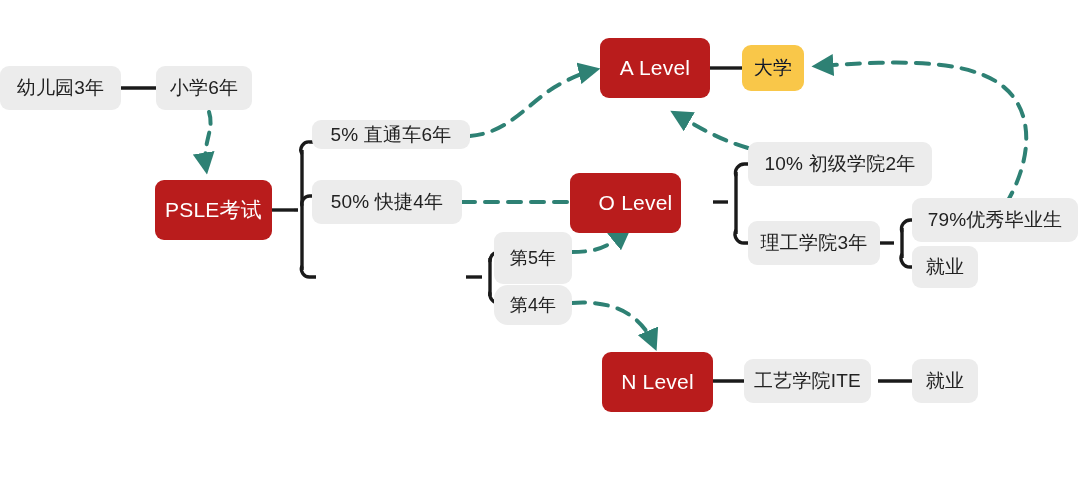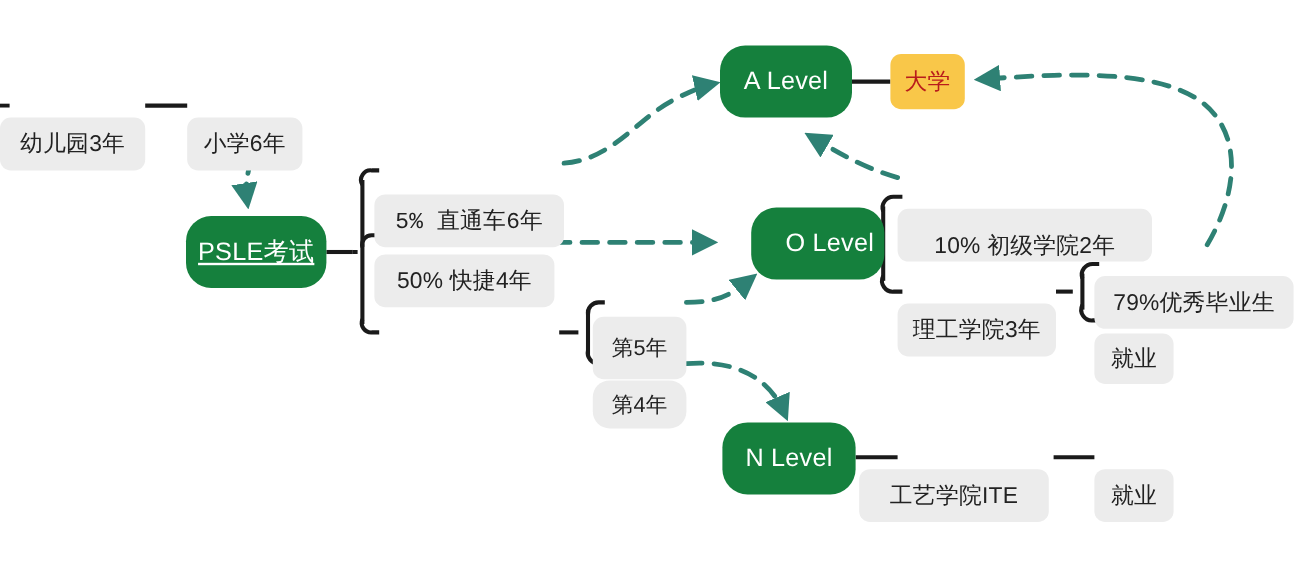--- a/index.html
+++ b/index.html
@@ -33,31 +33,30 @@
     justify-content: center;
     white-space: nowrap;
     border-radius: 10px;
     font-size: 19px;
     letter-spacing: 0.2px;
   }
   .node.grey {
     background: #ececec;
     color: #222222;
     border-radius: 9px;
-    margin-top: 32px;
   }
   .node.teal {
-    background: #15803d;
+    background: #b91c1c;
     color: #ffffff;
-    border-radius: 21px;
+    border-radius: 9px;
     font-size: 21px;
   }
   .node.gold {
     background: #f9c749;
-    color: #b91c1c;
+    color: #0f172a;
     border-radius: 9px;
     font-size: 19px;
   }
   .node.small {
     font-size: 18px;
   }
 </style>
 </head>
 <body>
 
@@ -116,74 +115,74 @@
   </svg>
 
   <div class="node grey" style="left:0px; top:66px; width:121px; height:44px;">
     <span>幼儿园3年</span>
   </div>
 
   <div class="node grey" style="left:156px; top:66px; width:96px; height:44px;">
     <span>小学6年</span>
   </div>
 
-  <div class="node teal" style="left:155px; top:180px; width:117px; height:60px;text-decoration:underline;">
+  <div class="node teal" style="left:155px; top:180px; width:117px; height:60px;">
     <span>PSLE考试</span>
   </div>
 
-  <div class="node grey" style="left:312px; top:130px; width:158px; height:44px;font-family:Liberation Mono, monospace;">
+  <div class="node grey" style="left:312px; top:120px; width:158px; height:29px;">
     <span>5%  直通车6年</span>
   </div>
 
   <div class="node grey" style="left:312px; top:180px; width:150px; height:44px;">
     <span>50%  快捷4年</span>
   </div>
 
 
   <div class="node grey small" style="left:494px; top:232px; width:78px; height:52px;">
     <span>第5年</span>
   </div>
 
   <div class="node grey small" style="left:494px; top:285px; width:78px; height:40px;border-radius:14px;">
     <span>第4年</span>
   </div>
 
   <div class="node teal" style="left:600px; top:38px; width:110px; height:60px;">
     <span>A Level</span>
   </div>
 
-  <div class="node teal" style="left:626px; top:173px; width:111px; height:60px;padding-left:20px;">
+  <div class="node teal" style="left:570px; top:173px; width:111px; height:60px;padding-left:20px;">
     <span>O Level</span>
   </div>
 
   <div class="node teal" style="left:602px; top:352px; width:111px; height:60px;">
     <span>N Level</span>
   </div>
 
   <div class="node gold" style="left:742px; top:45px; width:62px; height:46px;">
     <span>大学</span>
   </div>
 
-  <div class="node grey" style="left:748px; top:142px; width:212px; height:44px;align-items:flex-end;">
+  <div class="node grey" style="left:748px; top:142px; width:184px; height:44px;">
     <span>10%  初级学院2年</span>
   </div>
 
   <div class="node grey" style="left:748px; top:221px; width:132px; height:44px;">
     <span>理工学院3年</span>
   </div>
 
   <div class="node grey" style="left:912px; top:198px; width:166px; height:44px;">
     <span>79%优秀毕业生</span>
   </div>
 
   <div class="node grey" style="left:912px; top:246px; width:66px; height:42px;">
     <span>就业</span>
   </div>
 
-  <div class="node grey" style="left:716px; top:359px; width:158px; height:44px;text-align:center;">
+  <div class="node grey" style="left:744px; top:359px; width:127px; height:44px;text-align:center;">
     <span>工艺学院ITE</span>
   </div>
 
   <div class="node grey" style="left:912px; top:359px; width:66px; height:44px;">
     <span>就业</span>
   </div>
 
 </div>
 
 </body></html>

